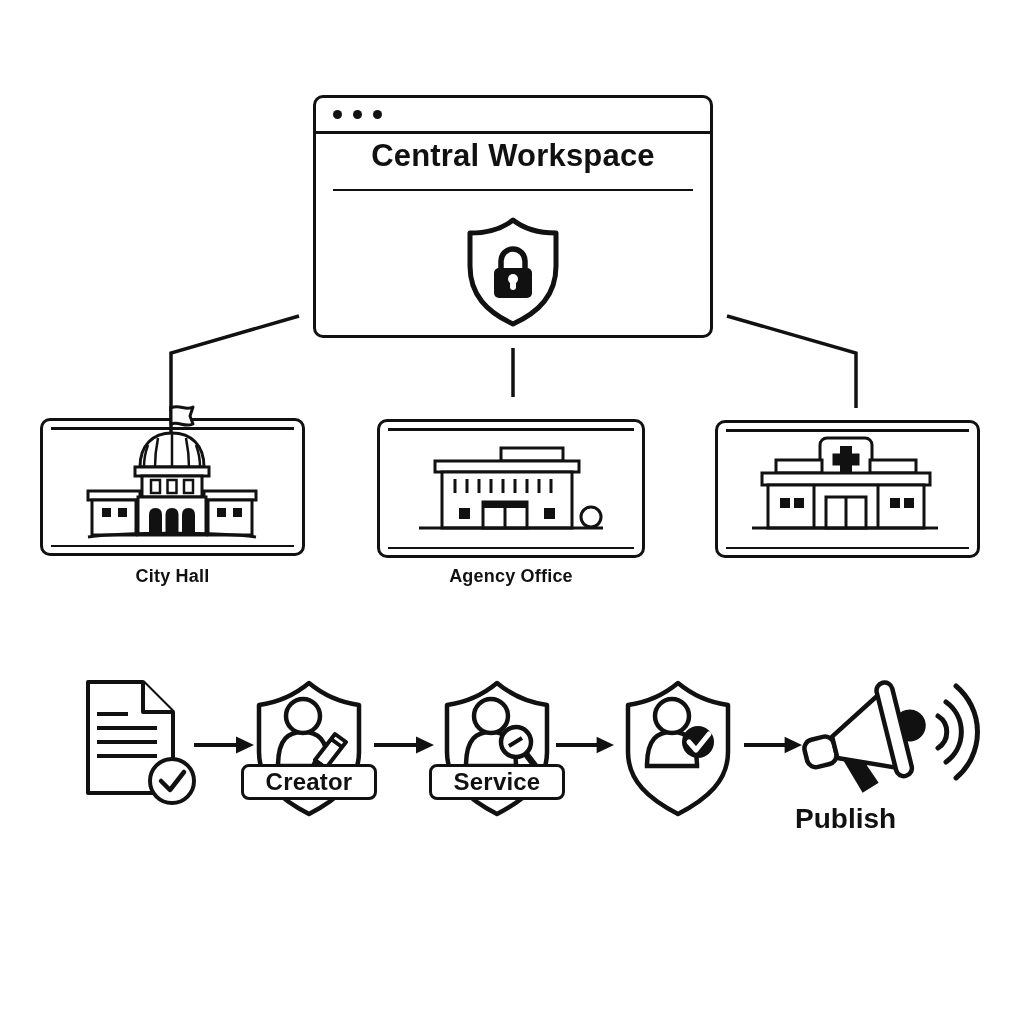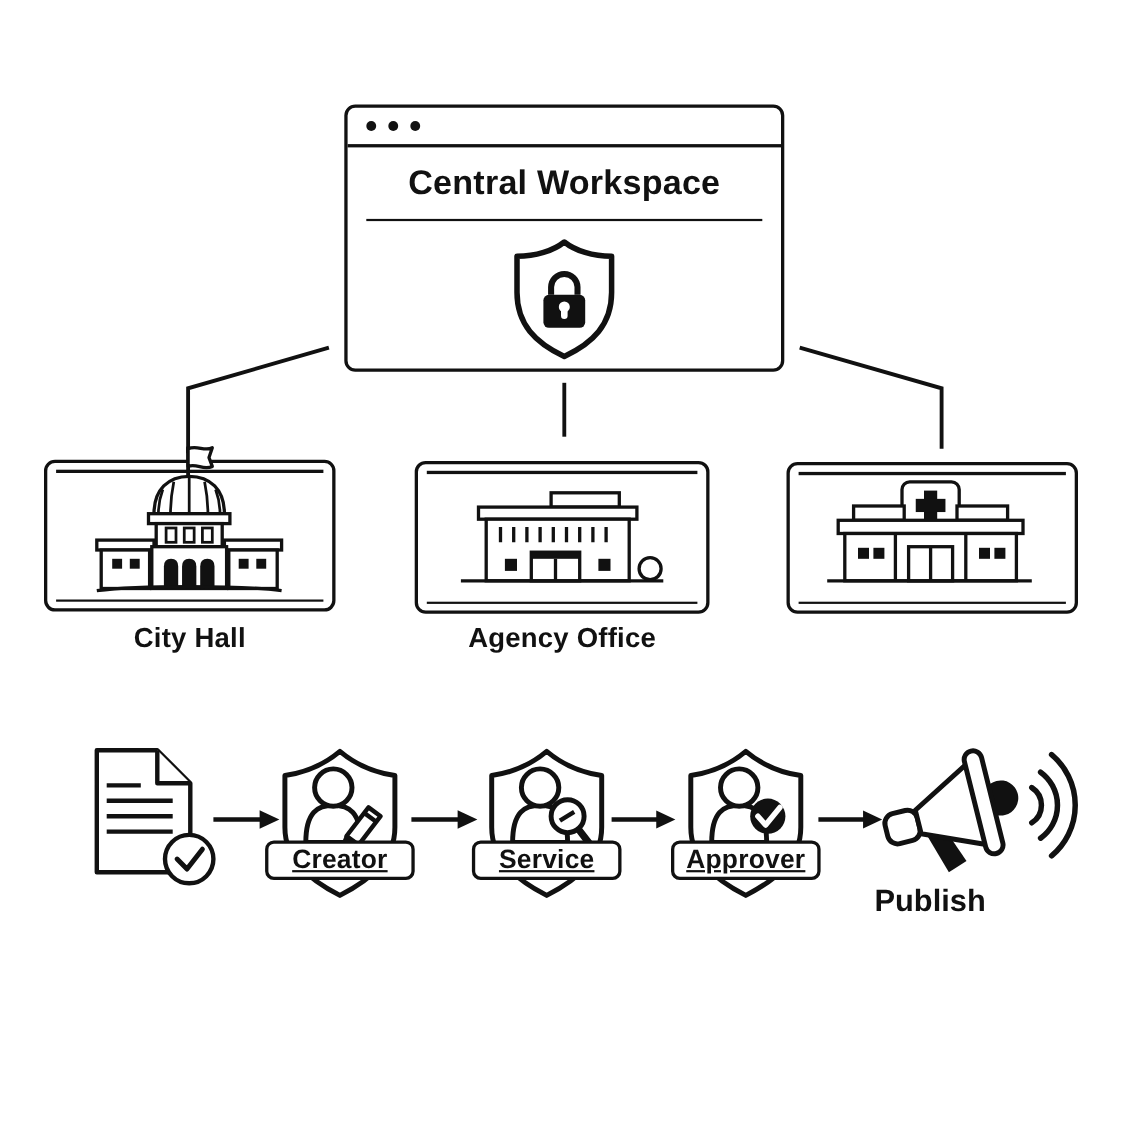--- a/index.html
+++ b/index.html
@@ -14,45 +14,45 @@
   .window{
     position:absolute;left:313px;top:95px;width:400px;height:243px;
     border:3px solid #111;border-radius:10px;background:#fff;box-sizing:border-box;
   }
   .titlebar{
     height:33px;border-bottom:3px solid #111;display:flex;align-items:center;
     padding-left:17px;gap:11px;
   }
   .dot{width:9px;height:9px;border-radius:50%;background:#111;}
   .window-title{
-    margin-top:14px;text-align:center;font-size:31px;font-weight:600;letter-spacing:0.2px;
+    margin-top:4px;text-align:center;font-size:31px;font-weight:600;letter-spacing:0.2px;
   }
   .title-rule{width:360px;height:0;border-top:2.5px solid #111;margin:15px auto 0;}
   .window-shield{position:absolute;left:50%;top:118px;transform:translateX(-50%);}
 
   
   .card{
     position:absolute;border:3px solid #111;border-radius:10px;background:#fff;box-sizing:border-box;
   }
   .card::before,.card::after{
     content:"";position:absolute;left:8px;right:8px;height:2.5px;background:#111;
   }
   .card::before{top:6px;}
   .card::after{bottom:6px;}
   .card-label{
-    position:absolute;text-align:center;font-size:25px;font-weight:600;letter-spacing:0.2px;
+    position:absolute;text-align:center;font-size:18px;font-weight:600;letter-spacing:0.2px;
   }
 
   
   .badge{position:absolute;width:124px;height:150px;}
   .badge-label{
     position:absolute;left:-6px;top:86px;width:136px;height:36px;box-sizing:border-box;
     border:3.5px solid #111;border-radius:8px;background:#fff;
     display:flex;align-items:center;justify-content:center;
-    font-size:24px;font-weight:700;letter-spacing:0.2px;text-decoration:underline;
+    font-size:24px;font-weight:700;letter-spacing:0.2px;
   }
   .publish-label{
     position:absolute;left:795px;top:803px;width:160px;text-align:left;
     font-size:28px;font-weight:600;
   }
   .stroke{stroke:#111;fill:none;}
 </style>
 </head>
 <body>
 
@@ -192,21 +192,20 @@
   </svg>
 
   <div class="badge" style="left:616px;top:678px;">
     <svg width="124" height="150" viewBox="0 0 124 150">
       <path d="M12,36 V27 C34,24 50,15 62,5 C74,15 90,24 112,27 V74 C112,103 91,121 62,136 C33,121 12,103 12,74 Z" fill="#fff" stroke="#111" stroke-width="4.5" stroke-linejoin="round"></path>
       <path d="M31,88 C31,60 42,54 56,54 C70,54 81,60 81,88 Z" fill="#fff" stroke="#111" stroke-width="4.5"></path>
       <circle cx="56" cy="38" r="17" fill="#fff" stroke="#111" stroke-width="4.5"></circle>
       <circle cx="82" cy="64" r="16" fill="#111"></circle>
       <path d="M73,64 L80,72 L93,56" fill="none" stroke="#fff" stroke-width="5" stroke-linecap="round" stroke-linejoin="round"></path>
     </svg>
-    <div class="badge-label">Approver</div>
   </div>
 
   <svg class="abs" style="left:744px;top:735px" width="58" height="20" viewBox="0 0 60 20">
     <line x1="0" y1="10" x2="44" y2="10" class="stroke" stroke-width="4"></line>
     <polygon points="42,1.5 60,10 42,18.5" fill="#111"></polygon>
   </svg>
 
   <svg class="abs" style="left:798px;top:680px" width="190" height="125" viewBox="0 0 190 125">
     <g transform="rotate(-14 70 60)">
       <path d="M40,70 L56,66 L70,104 L52,110 Z" fill="#111"></path>

